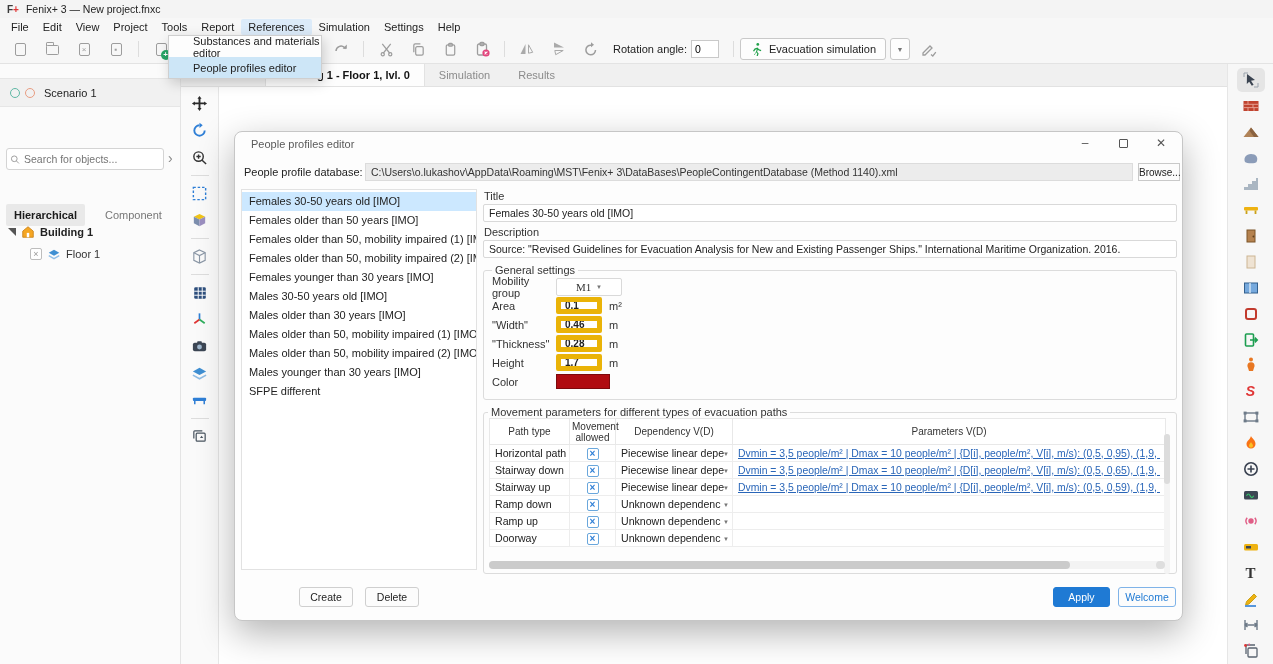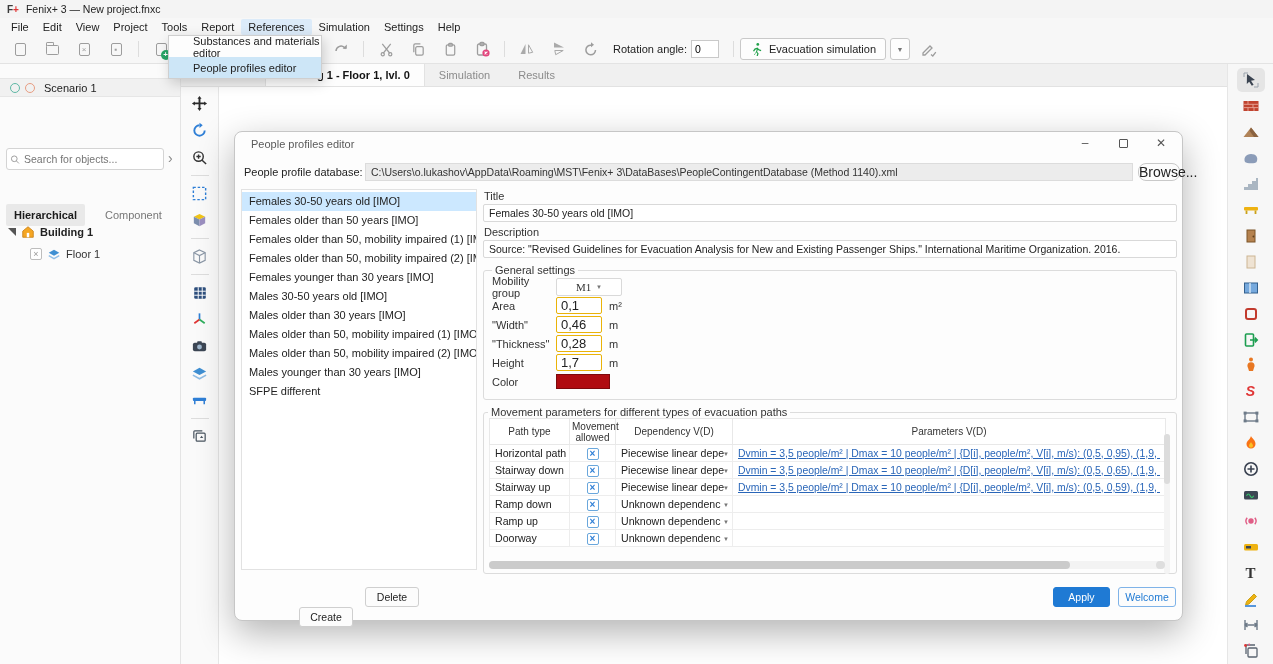--- a/index.html
+++ b/index.html
@@ -56,21 +56,21 @@
   
   .tabbar { position:absolute; left:181px; top:64px; width:1046px; height:23px;
     background:#f0f0f0; border-bottom:1px solid #e2e2e2; display:flex; align-items:stretch; }
   .tab { padding:0 14px; display:flex; align-items:center; color:#8b8b8b; }
   .tab.active { background:#fdfdfd; color:#141414; font-weight:bold;
     border-left:1px solid #e2e2e2; border-right:1px solid #e2e2e2; }
 
   
   .leftpanel { position:absolute; left:0; top:64px; width:181px; height:600px;
     background:#fbfbfb; border-right:1px solid #e4e4e4; }
-  .scenario { position:absolute; left:0; top:14px; right:0; height:19px; background:#f1f1f1;
+  .scenario { position:absolute; left:0; top:14px; right:0; height:29px; background:#f1f1f1;
     border-top:1px solid #e6e6e6; border-bottom:1px solid #e6e6e6;
     display:flex; align-items:center; gap:5px; padding-left:10px; color:#222; }
   .circ { width:10px; height:10px; border-radius:50%; border:1.5px solid #5fb8a5; background:transparent; }
   .circ.orange { border-color:#e89d82; }
   .scenario .lbl { margin-left:4px; }
   .searchbox { position:absolute; left:6px; top:84px; width:158px; height:22px;
     border:1px solid #d4d4d4; border-radius:3px; background:#fff;
     display:flex; align-items:center; gap:4px; padding:0 3px; }
   .searchbox input { border:none; outline:none; width:100%; background:transparent;
     font-family:inherit; font-size:10.5px; color:#9a9a9a; }
@@ -115,39 +115,39 @@
     box-shadow:0 12px 36px rgba(0,0,0,.30); }
   .dlg-title { position:absolute; left:16px; top:6px; color:#5a5a5a; }
   .dlg-controls { position:absolute; right:14px; top:4px; display:flex; align-items:center; gap:24px; color:#555; }
   .wc { display:inline-flex; align-items:center; justify-content:center; width:14px; height:14px; font-size:12px; }
   .wc .maxbox { width:9px; height:9px; border:1px solid #555; border-radius:1px; }
   .db-label { position:absolute; left:9px; top:34px; color:#222; }
   .db-field { position:absolute; left:130px; top:31px; width:768px; height:18px;
     background:#ececec; border:1px solid #dcdcdc; font-family:inherit; font-size:10.5px;
     color:#333; padding:0 5px; }
   .browse-btn { position:absolute; left:903px; top:31px; width:42px; height:18px;
-    border:1px solid #c9c9c9; border-radius:8px; background:#fcfcfc; font-family:inherit;
-    font-size:14px; color:#222; }
+    border:1px solid #c9c9c9; border-radius:0; background:#fcfcfc; font-family:inherit;
+    font-size:10px; color:#222; }
   .plist { position:absolute; left:6px; top:57px; width:236px; height:381px;
     border:1px solid #e2e2e2; background:#fff; padding-top:2px; overflow:hidden; }
   .pli { height:19px; line-height:19px; padding-left:7px; white-space:nowrap;
     overflow:hidden; color:#222; }
   .pli.sel { background:#cce8ff; }
   .rpane { position:absolute; left:248px; top:57px; width:694px; }
   .flabel { margin:1px 0 2px 1px; color:#333; }
   .tx { width:100%; height:18px; border:1px solid #d9d9d9; border-radius:2px;
     padding:0 5px; font-family:inherit; font-size:10.5px; color:#222; background:#fff; }
   .flabel.desc { margin-top:4px; }
   fieldset { border:1px solid #dcdcdc; border-radius:3px; }
   legend { padding:0 3px; color:#333; font-size:11px; }
   .gs { margin-top:6px; height:136px; padding:1px 8px 4px; }
   .gsrow { display:flex; align-items:center; height:19px; }
   .gsl { width:64px; color:#333; flex:0 0 auto; }
-  .num { width:46px; height:17px; border:1px solid #eab308; border-radius:2px;
-    padding:0 4px; font-family:inherit; font-size:13px; color:#222; }
+  .num { width:46px; height:17px; border:5px solid #eab308; border-radius:2px;
+    padding:0 4px; font-family:inherit; font-size:10px; color:#222;font-weight:bold; }
   .unit { margin-left:7px; color:#333; }
   .selbox { width:66px; height:18px; border:1px solid #d9d9d9; border-radius:2px;
     background:#fff; display:flex; align-items:center; justify-content:space-between;
     padding:0 19px;font-family:Liberation Serif, serif; }
   .selbox .arr { font-size:6px; color:#777; }
   .swatch { width:54px; height:15px; border:1px solid #7d090c; background:#b00c11; }
   .mv { margin-top:6px; height:168px; padding:0 4px 4px; position:relative; }
   table.mvt { border-collapse:collapse; table-layout:fixed; width:676px; margin-left:1px;
     background:#fff; }
   .mvt th { height:26px; font-weight:normal; font-size:10px; color:#333; text-align:center;
@@ -162,21 +162,21 @@
   .c-dep .arr { position:absolute; right:3px; top:6px; font-size:6px; color:#777; }
   .plink { color:#2a66b8; text-decoration:underline; font-size:10.4px; cursor:pointer;
     display:block; overflow:hidden; white-space:nowrap; }
   .tbl-vsb { position:absolute; right:6px; top:16px; width:6px; height:140px; background:#f4f4f4; border-radius:3px; }
   .tbl-vsb .thumb { position:absolute; top:0; left:0; width:6px; height:50px; background:#dcdcdc; border-radius:3px; }
   .hsb { position:absolute; left:5px; bottom:4px; width:676px; height:8px; background:#f3f3f3; border-radius:4px; }
   .hsb .thumb { position:absolute; left:0; top:0; height:8px; width:86%; background:#cbcbcb; border-radius:4px; }
   .hsb .corner { position:absolute; right:0; top:0; height:8px; width:9px; background:#dedede; border-radius:4px; }
   .btn { position:absolute; height:20px; border:1px solid #cfcfcf; border-radius:3px;
     background:#fcfcfc; font-family:inherit; font-size:10.5px; color:#222; }
-  .btn.create { left:64px; top:475px; width:54px; }
+  .btn.create { left:64px; top:455px; width:54px; }
   .btn.delete { left:130px; top:455px; width:54px; }
   .btn.apply { left:818px; top:455px; width:57px; background:#1f7ad4; border-color:#1f7ad4; color:#fff; }
   .btn.cancel { left:883px; top:455px; width:58px; border-color:#7fb3e8; color:#1f7ad4; }
 </style>
 </head>
 <body>
 
 <div class="titlebar">
   <span class="fxicon">F<b>+</b></span>
   <span>Fenix+ 3 — New project.fnxc</span>

